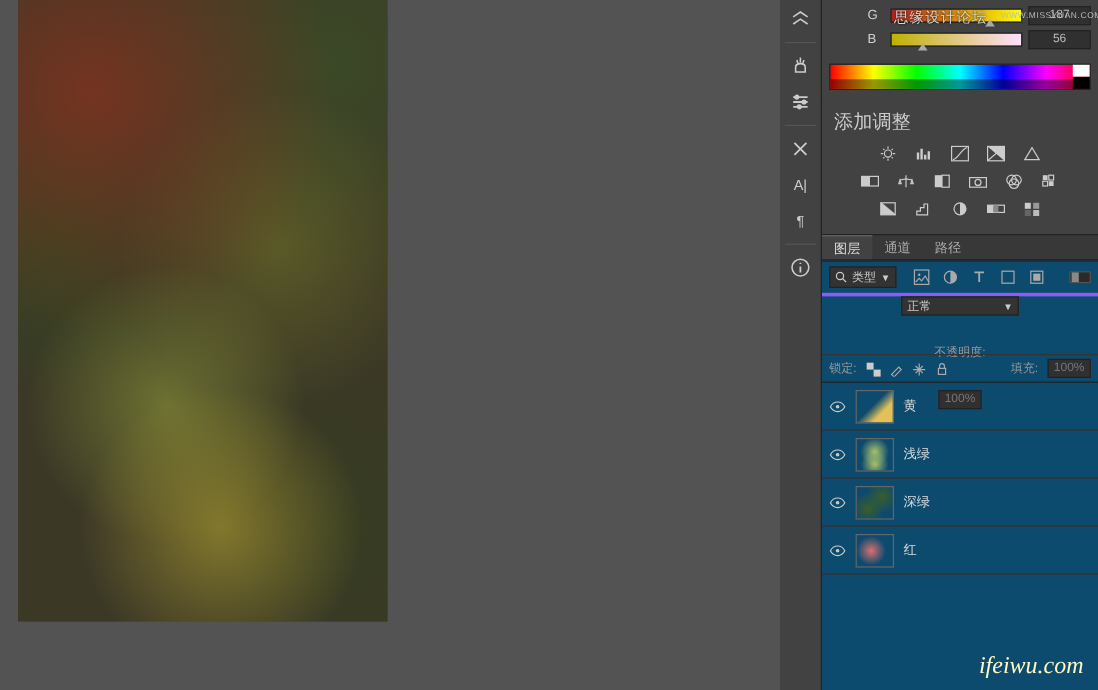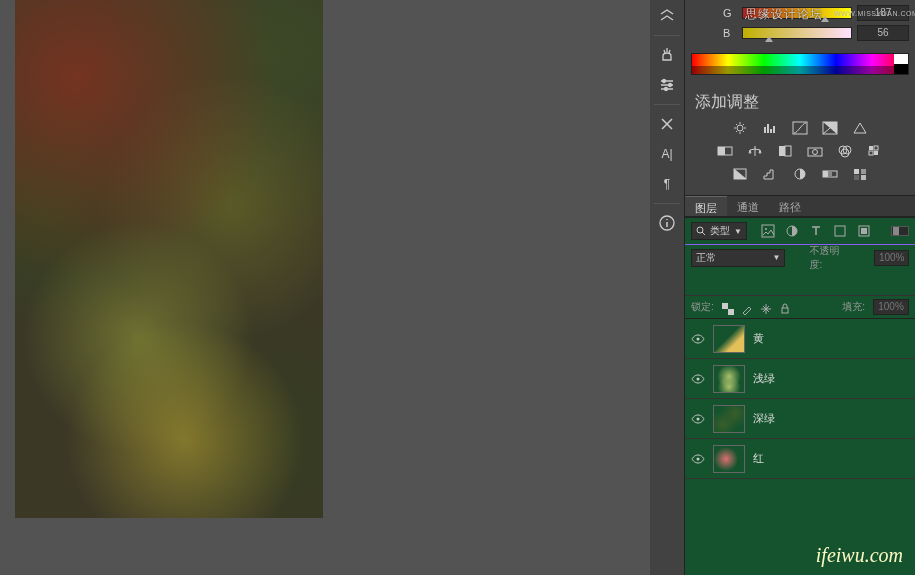--- a/index.html
+++ b/index.html
@@ -47,29 +47,29 @@
 .panel-tabs { display: flex; height: 22px; background: #383838; border-top: 1px solid #222; border-bottom: 1px solid #222; }
 .tab { padding: 0 10px; font-size: 11px; color: #aaa; line-height: 22px; cursor: pointer; }
 .tab.active { background: #424242; color: #ddd; border-top: 1px solid #666; }
 
 .adjust-panel { background: #424242; padding: 6px 10px; }
 .adjust-title { color: #ccc; font-size: 16px; margin-bottom: 6px; }
 .adjust-row { display: flex; gap: 12px; justify-content: center; margin: 7px 0; }
 .adjust-icon { width: 18px; height: 16px; cursor: pointer; display: flex; align-items: center; justify-content: center; }
 .adjust-icon svg { width: 16px; height: 14px; }
 
-.layers-panel { flex: 1; background: #14532d; display: flex; flex-direction: column; border-top: 1px solid #222; }
+.layers-panel { flex: 1; background: #0c4a6e; display: flex; flex-direction: column; border-top: 1px solid #222; }
 .layers-toolbar { height: 26px; display: flex; align-items: center; padding: 0 6px; gap: 6px; }
 .filter-dropdown { display: flex; align-items: center; height: 18px; background: #333; border: 1px solid #222; padding: 0 4px; color: #ccc; font-size: 10px; gap: 4px; }
 .layer-filter-icons { display: flex; gap: 10px; margin-left: 8px; }
 .layer-filter-icons span { width: 14px; height: 14px; cursor: pointer; }
 .filter-switch { margin-left: auto; width: 18px; height: 10px; background: #2a2a2a; border: 1px solid #555; position: relative; }
 .filter-switch::after { content:""; position:absolute; left:1px; top:0; width:6px; height:8px; background:#888; }
 
-.blend-row { height: 26px; display: flex; align-items: center; padding: 0 6px; gap: 24px; border-top: 1px solid #8b5cf6; }
+.blend-row { height: 26px; display: flex; align-items: center; padding: 0 6px; gap: 24px; border-top: 3px solid #8b5cf6; flex-direction: column; }
 .blend-dropdown { width: 98px; height: 18px; background: #333; border: 1px solid #222; color: #ccc; font-size: 10px; padding: 0 4px; display:flex; align-items:center; justify-content:space-between; }
 .label-txt { color: #999; font-size: 10px; }
 .val-box { width: 36px; height: 16px; background: #303030; border: 1px solid #222; color: #777; font-size: 10px; text-align: center; line-height: 14px; }
 
 .lock-row { height: 24px; display: flex; align-items: center; padding: 0 6px; gap: 8px; border-top: 1px solid #333; border-bottom: 1px solid #222; margin-top: 25px; }
 .lock-icons { display: flex; gap: 7px; }
 .lock-icons span { width: 12px; height: 12px; }
 
 .layer-list { flex: 1; overflow: auto; }
 .layer-item { height: 40px; display: flex; align-items: center; border-bottom: 1px solid #333; padding: 0 6px; gap: 8px; }

